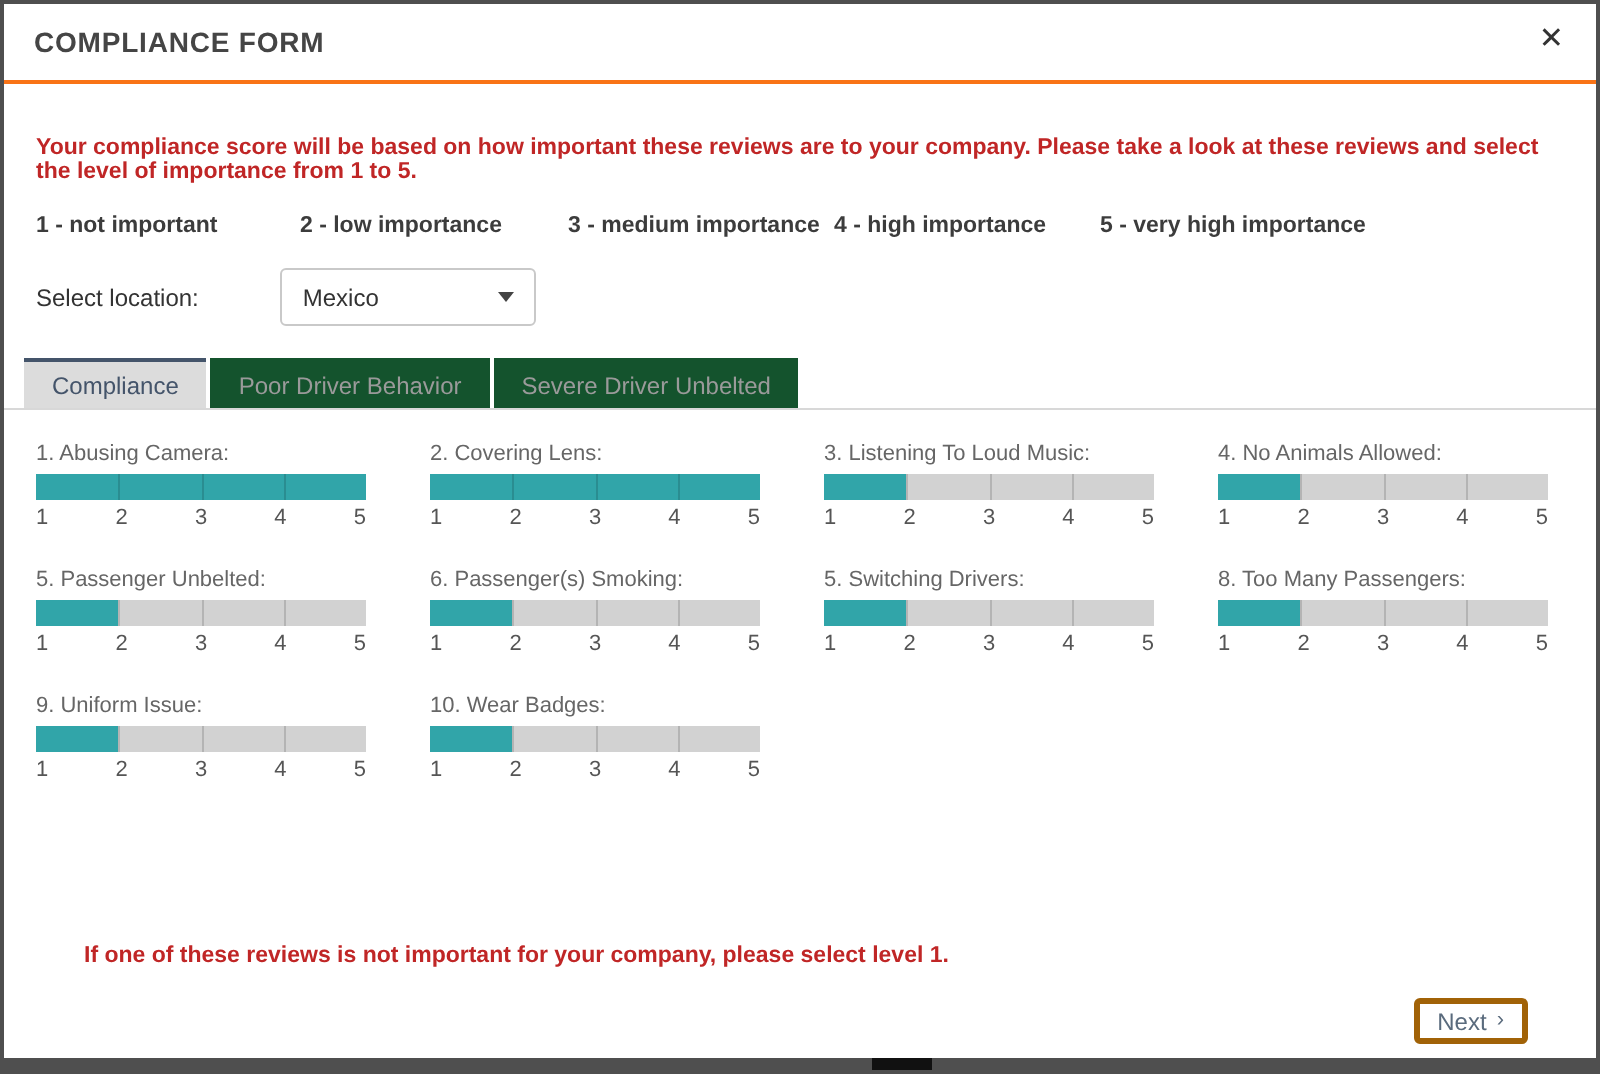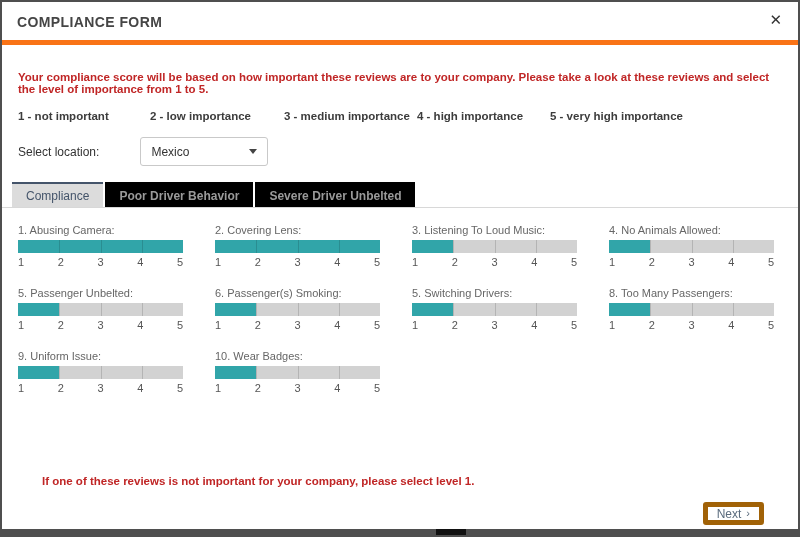--- a/index.html
+++ b/index.html
@@ -16,21 +16,21 @@
     position:relative;
     width:800px;height:537px;
     border:2px solid var(--frame);
     background:#fff;
     overflow:hidden;
   }
   
   .dlg-header{
     position:relative;
     padding:11px 16px 9px 15px;
-    border-bottom:5px solid #f97316;
+    border-bottom:2px solid #f97316;
   }
   .dlg-title{
     font-size:14px;font-weight:600;color:#454545;letter-spacing:.4px;
   }
   .close-btn{
     position:absolute;top:9px;right:16px;
     font-size:15px;color:#333;line-height:18px;
     cursor:pointer;background:none;border:none;
     font-family:"Liberation Sans",sans-serif;
   }
@@ -72,25 +72,24 @@
   .tabs-bar{
     margin-top:16px;
     padding-left:10px;
     border-bottom:1px solid #d8d8d8;
     display:flex;gap:2px;
     align-items:flex-end;
   }
   .tab{
     padding:5px 14px 4px 14px;
     font-size:12px;
-    background:#000000;color:#9a9a9a;
+    background:#14532d;color:#9a9a9a;
     border-top:2px solid transparent;
     cursor:pointer;
     white-space:nowrap;
-    font-weight:bold;
   }
   .tab.active{
     background:#dcdcdc;color:var(--tab-active);
     border-top:2px solid var(--tab-active);
     font-weight:400;
   }
   
   .sliders-grid{
     margin-top:16px;
     display:grid;
@@ -125,21 +124,21 @@
     margin-top:81px;
     font-size:11.5px;font-weight:700;color:var(--alert);padding-left:24px;
   }
   .next-row{
     margin-top:15px;
     display:flex;justify-content:flex-end;
     padding-right:18px;
   }
   .next-btn{
     min-width:50px;height:23px;
-    border:5px solid #a16207;border-radius:3px;
+    border:3px solid #a16207;border-radius:3px;
     background:#fff;color:#5a6b7d;
     font-size:12px;
     display:flex;align-items:center;justify-content:center;gap:5px;
     cursor:pointer;
     font-family:"Liberation Sans",sans-serif;
     padding:0 9px;
   }
   .next-chevron{font-size:11px;line-height:1;}
   
   .bottom-strip{

